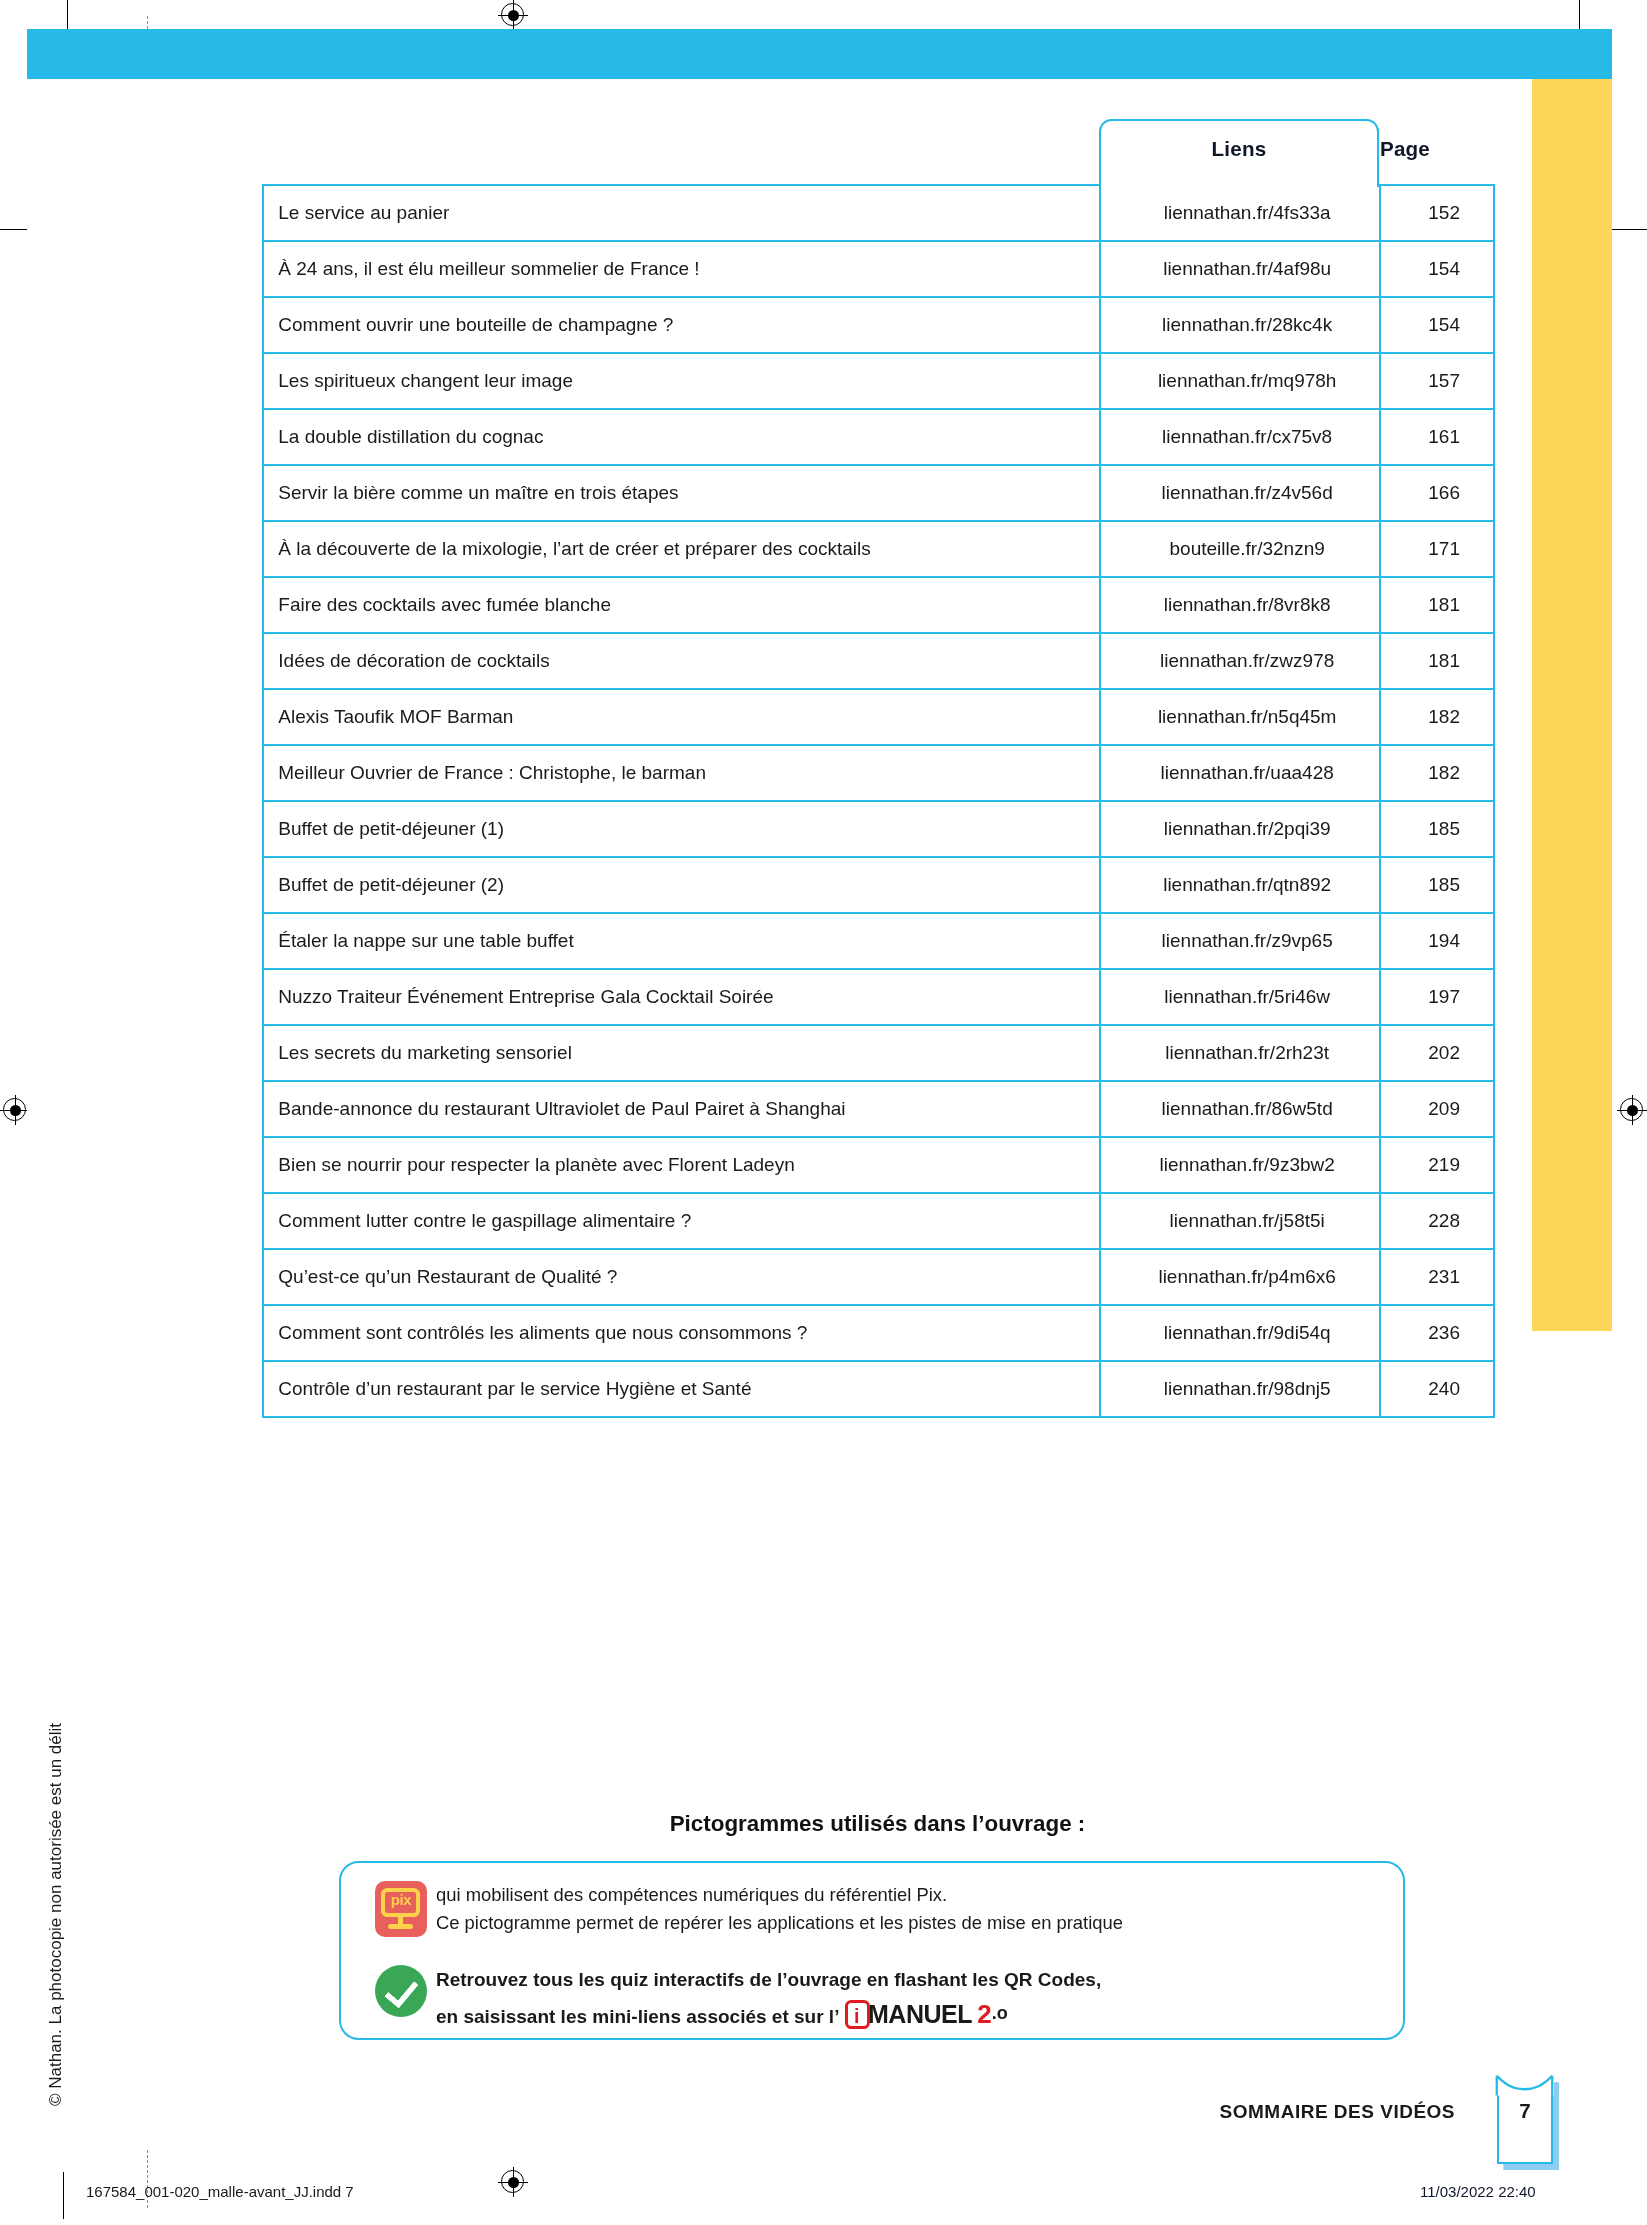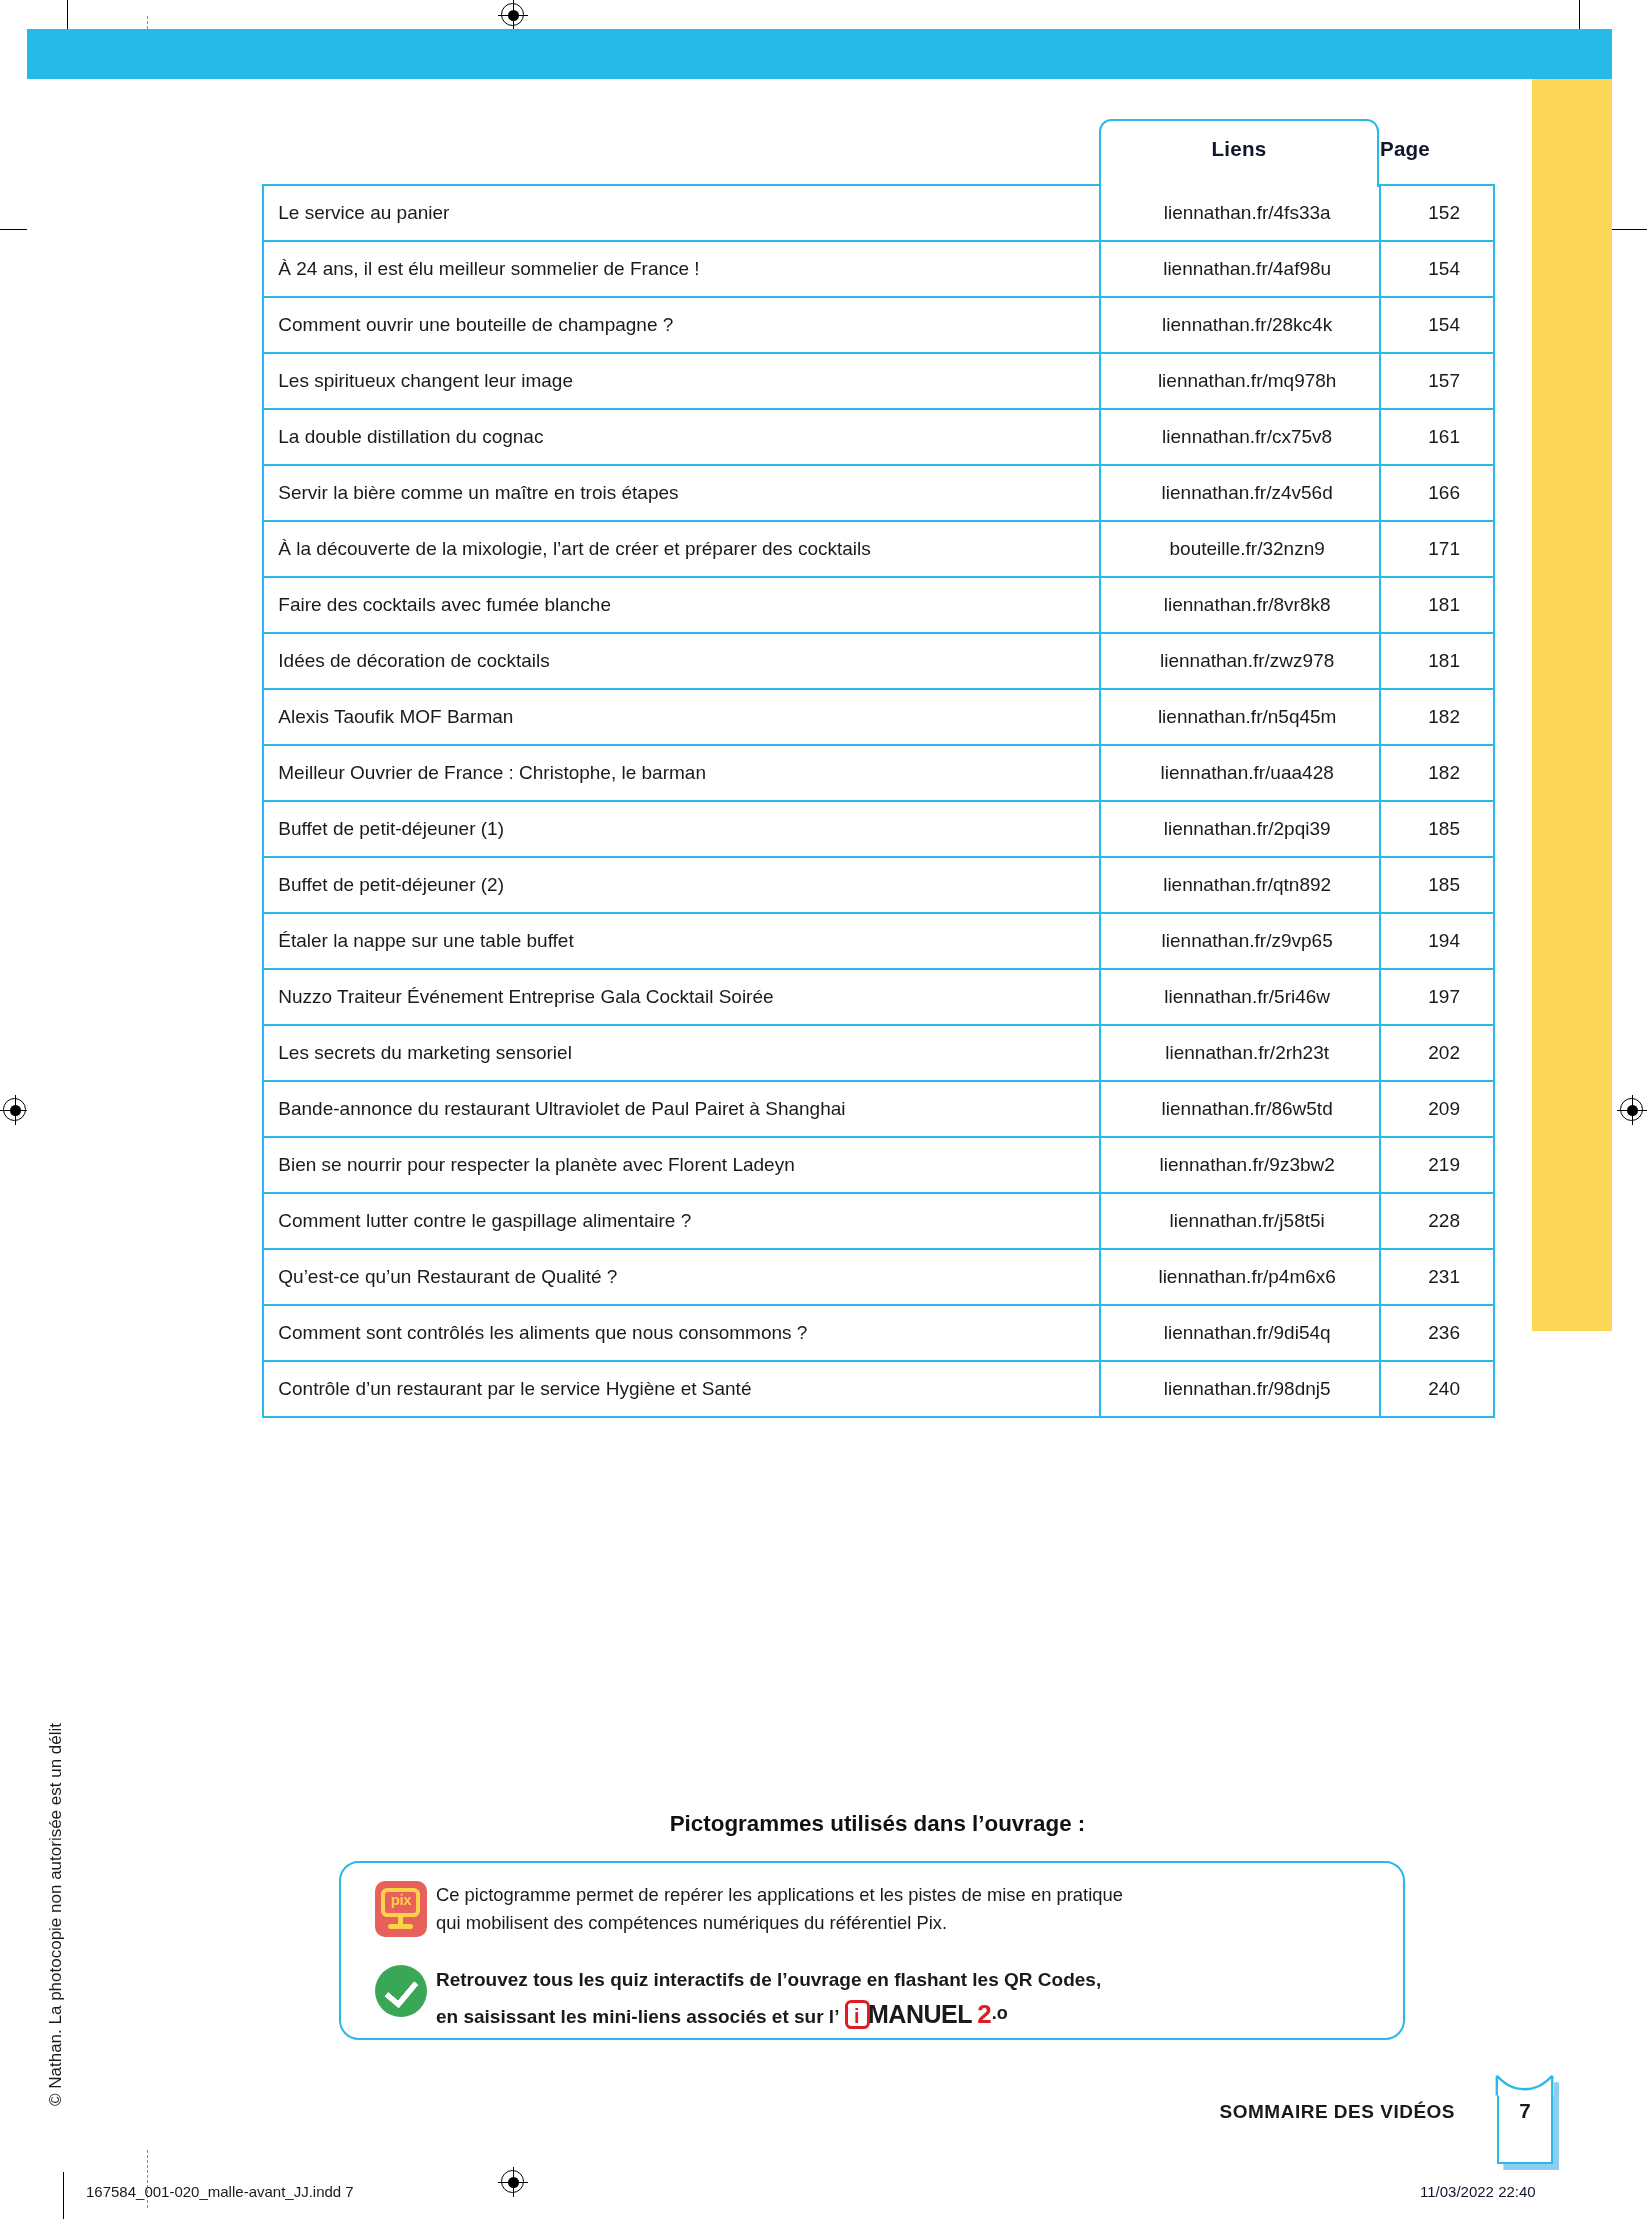--- a/index.html
+++ b/index.html
@@ -559,22 +559,22 @@
     <div class="picto-row picto-row-1">
       <div class="picto-icon-slot">
         <div class="pix-logo">
           <div class="pix-screen"></div>
           <div class="pix-word">pix</div>
           <div class="pix-neck"></div>
           <div class="pix-foot"></div>
         </div>
       </div>
       <div class="picto-text">
+        <div>qui mobilisent des compétences numériques du référentiel Pix.</div>
         <div>Ce pictogramme permet de repérer les applications et les pistes de mise en pratique</div>
-        <div>qui mobilisent des compétences numériques du référentiel Pix.</div>
       </div>
     </div>
 
     <div class="picto-row picto-row-2">
       <div class="picto-icon-slot">
         <div class="check-logo"></div>
       </div>
       <div class="picto-text bold">
         <div>Retrouvez tous les quiz interactifs de l’ouvrage en flashant les QR Codes,</div>
         <div>

